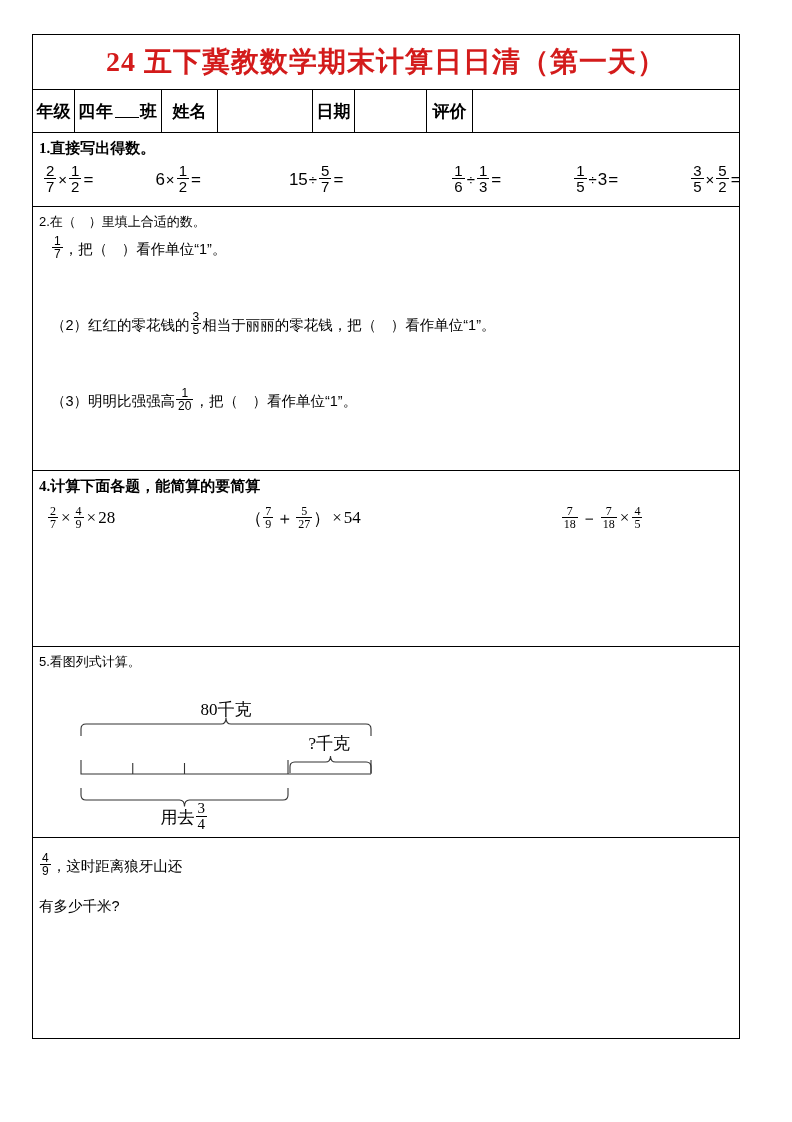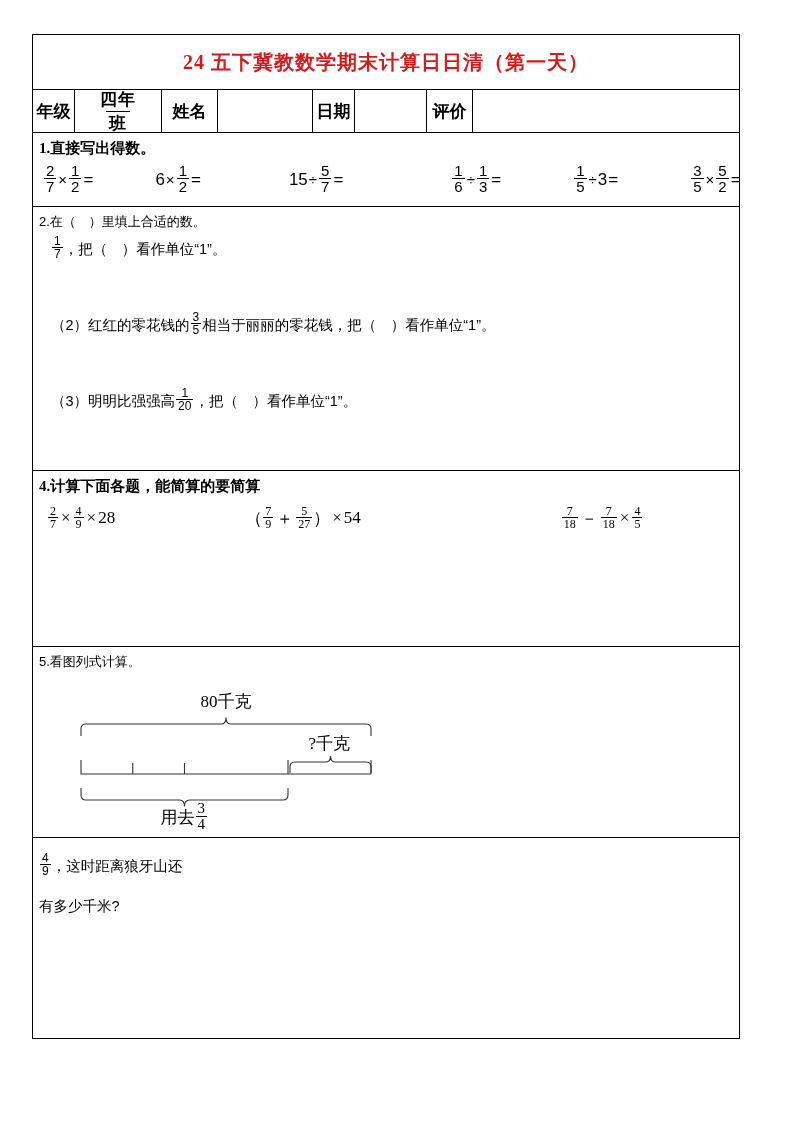--- a/index.html
+++ b/index.html
@@ -14,36 +14,36 @@
     border:1.6px solid #000;border-collapse:collapse;
   }
   .row{display:flex;border-bottom:1.3px solid #000;}
   .row:last-child{border-bottom:none;}
 
   
   .title-row{height:54px;}
   .title{
     flex:1;display:flex;align-items:center;justify-content:center;
     font-family:"Liberation Serif","DejaVu Serif",serif;
-    font-weight:bold;font-size:20px;letter-spacing:1px;
+    font-weight:bold;font-size:28px;letter-spacing:1px;
     color:#d31b1b;
   }
 
   
   .hdr-row{height:42px;text-align:center;}
   .hdr-cell{
     display:flex;align-items:center;justify-content:center;
     border-right:1.3px solid #000;
     font-family:"Liberation Serif","DejaVu Serif",serif;
     font-weight:bold;font-size:17px;
     box-sizing:border-box;
   }
   .hdr-cell:last-child{border-right:none;}
   .c-grade{width:42px;}
-  .c-gradeval{width:87px;letter-spacing:1px;flex-direction:column;}
+  .c-gradeval{width:87px;letter-spacing:1px;}
   .c-name{width:56px;}
   .c-namefill{width:95px;}
   .c-date{width:42px;}
   .c-datefill{width:72px;}
   .c-eval{width:46px;}
   .c-evalfill{flex:1;}
   .ul{border-bottom:1.6px solid #000;display:inline-block;width:24px;height:13px;margin:0 1px;}
 
   
   .sec{position:relative;box-sizing:border-box;padding:5px 0 0 0;width:100%;}
@@ -291,21 +291,21 @@
           L313,80 Q318,80 318,85 L318,91" fill="none" stroke="#333" stroke-width="1.1"></path>
                 <path d="M28,106 L28,113 Q28,118 33,118
           L126.5,118 Q131.5,118 131.5,124.6
           Q131.5,118 136.5,118
           L230,118 Q235,118 235,113 L235,106" fill="none" stroke="#333" stroke-width="1.1"></path>
                 <path d="M28,78 L28,92 L318,92" fill="none" stroke="#333" stroke-width="1.1"></path>
                 <path d="M318,92 L318,78" fill="none" stroke="#333" stroke-width="1.1"></path>
                 <path d="M235,92 L235,78" fill="none" stroke="#333" stroke-width="1.1"></path>
                 <path d="M79.75,92 L79.75,81" fill="none" stroke="#333" stroke-width="1.1"></path>
                 <path d="M131.5,92 L131.5,81" fill="none" stroke="#333" stroke-width="1.1"></path>
-              </svg><div class="dg-label" style="left: 147.5px; top: 8px; justify-content: center;">
+              </svg><div class="dg-label" style="left: 147.5px; top: 16px; justify-content: center;">
                 <span>80千克</span>
               </div><div class="dg-label" style="left: 255.5px; top: 50px;">
                 <span>?千克</span>
               </div><div class="dg-label" style="left: 107.5px; top: 120px;">
                 <span>用去</span>
                 <span class="frac md">
                   <span class="num">3</span>
                   <span class="den">4</span>
                 </span>
               </div></div>

